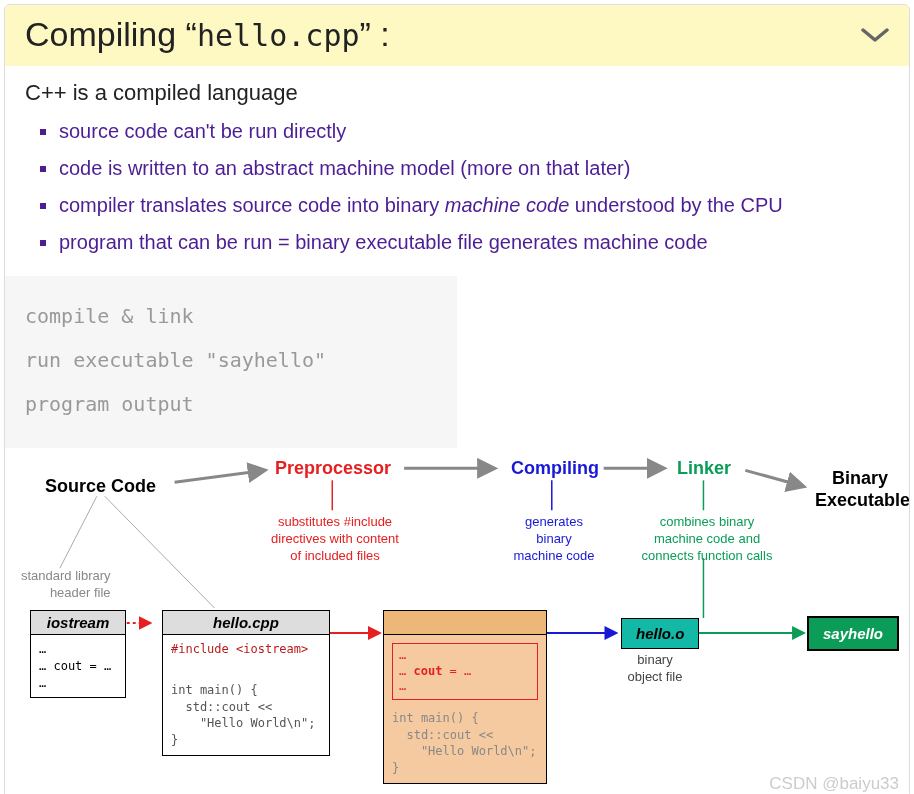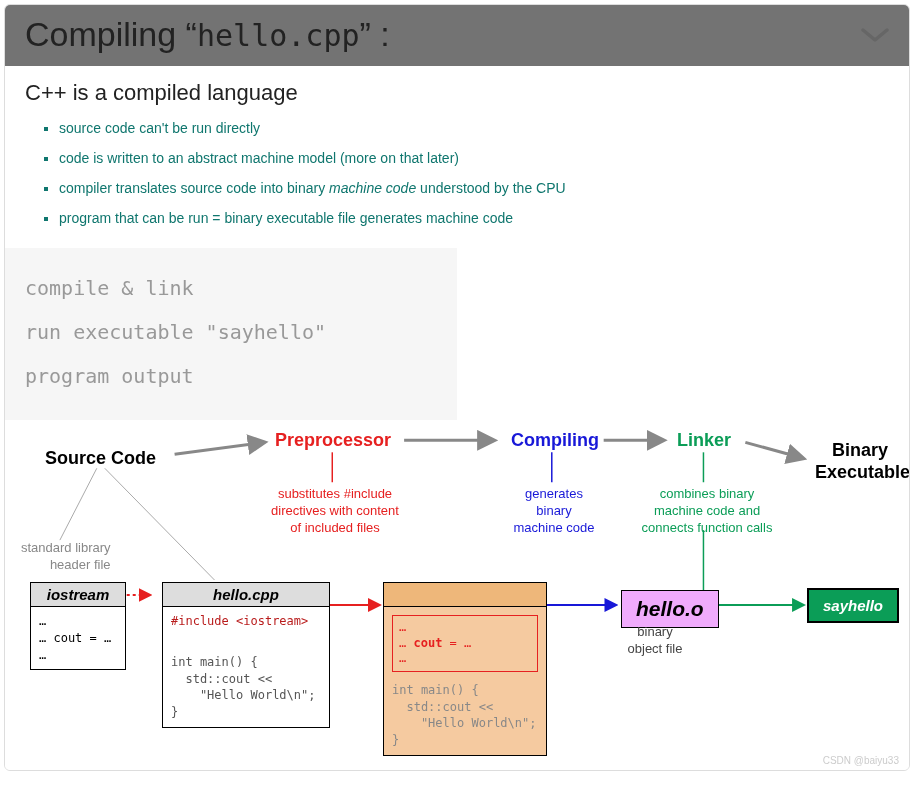--- a/index.html
+++ b/index.html
@@ -11,21 +11,21 @@
   }
   .card {
     border: 1px solid #ddd;
     border-radius: 6px;
     overflow: hidden;
     margin: 4px;
     background: #fff;
     position: relative;
   }
   .header {
-    background: #737373;
+    background: #fef9c3;
     padding: 10px 20px 12px 20px;
     display: flex;
     justify-content: space-between;
     align-items: center;
   }
   .header h1 {
     margin: 0;
     font-size: 34px;
     font-weight: 400;
     color: #222;
@@ -47,22 +47,22 @@
     font-size: 22px;
     margin: 0 0 14px 0;
     color: #222;
   }
   ul.bullets {
     list-style: square;
     padding-left: 34px;
     margin: 0 0 10px 0;
   }
   ul.bullets li {
-    font-size: 14px;
-    color: #0f766e;
+    font-size: 20px;
+    color: #4c1d95;
     margin-bottom: 14px;
   }
   .term-row {
     display: flex;
   }
   .terminal {
     background: #2f2f2f;
     color: #ccc;
     font-family: "Consolas", monospace;
     font-size: 16px;
@@ -136,24 +136,24 @@
     padding: 4px 6px;
     font-family: "Consolas", monospace;
     font-size: 12px;
     color: #e62020;
     white-space: pre;
     line-height: 1.3;
   }
   .obj-box {
     position: absolute;
     border: 1.5px solid #000;
-    background: #f0abfc;
+    background: #14b8a6;
     font-style: italic;
     font-weight: bold;
-    font-size: 21px;
+    font-size: 15px;
     text-align: center;
     padding: 6px 14px;
   }
   .exe-box {
     position: absolute;
     border: 2px solid #000;
     background: #0b9d57;
     color: #fff;
     font-style: italic;
     font-weight: bold;
@@ -171,21 +171,21 @@
     position: absolute;
     font-size: 13px;
     color: #444;
     text-align: center;
     line-height: 1.3;
   }
   .watermark {
     position: absolute;
     bottom: 4px;
     right: 10px;
-    font-size: 10px;
+    font-size: 17px;
     color: #ccc;
   }
   svg.arrows {
     position: absolute;
     left: 0; top: 0;
     width: 100%; height: 100%;
     pointer-events: none;
   }
 </style>
 </head>

